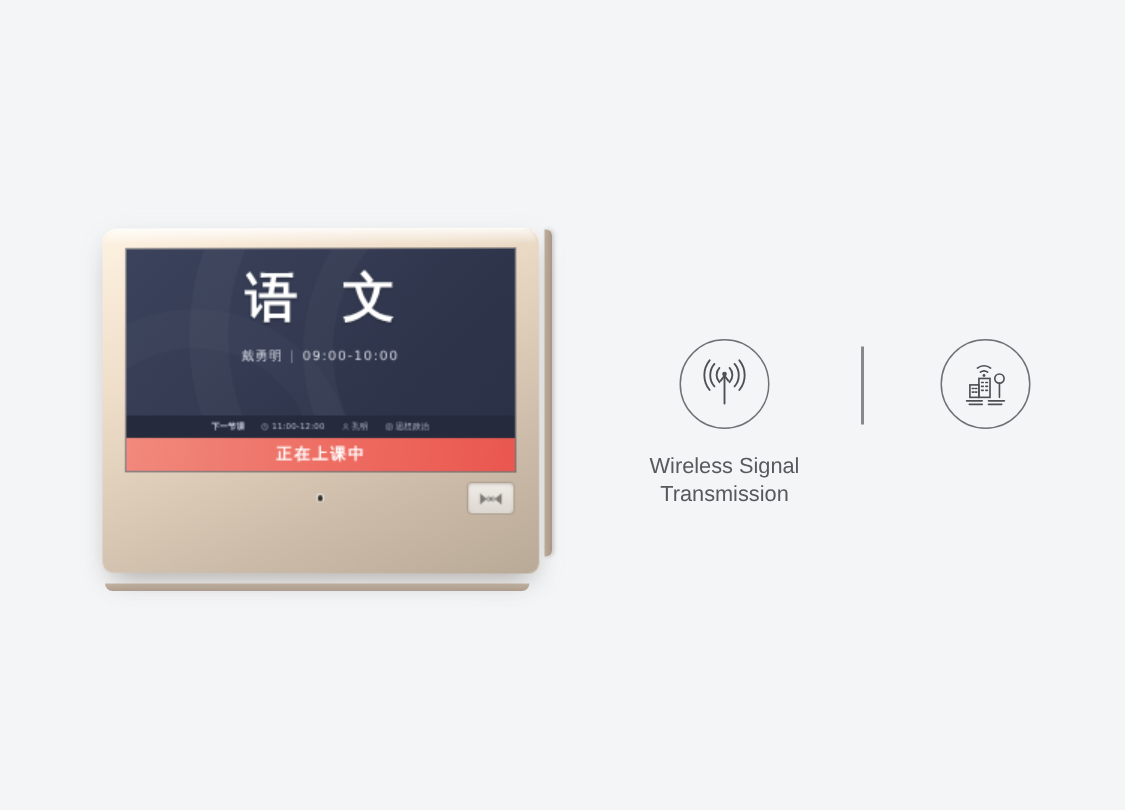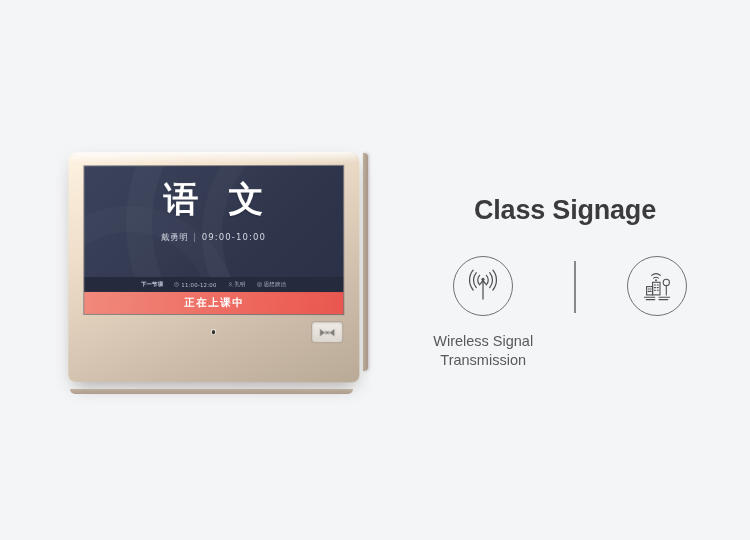--- a/index.html
+++ b/index.html
@@ -211,21 +211,20 @@
     font-size: 27px;
     font-weight: bold;
     color: #3b3b3d;
     letter-spacing: -0.2px;
     line-height: 1.1;
   }
   #features {
     margin-top: 30px;
     display: flex;
     align-items: flex-start;
-    justify-content: center;
   }
   .feature {
     display: flex;
     flex-direction: column;
     align-items: center;
   }
   #feature-wireless { width: 146px; }
   #feature-campus  { width: 126px; }
   .feature-icon {
     width: 60px;
@@ -317,21 +316,20 @@
         <path d="M9.9 4.6a3.6 3.6 0 0 0 0 4.8" fill="none" stroke="#7e7b78" stroke-width="1.1"></path>
         <path d="M14.1 4.6a3.6 3.6 0 0 1 0 4.8" fill="none" stroke="#7e7b78" stroke-width="1.1"></path>
       </svg>
     </div>
 
   </div>
 </div>
 
 <div id="info-panel">
 
-  <div id="panel-title">Class Signage</div>
 
   <div id="features">
 
     <div class="feature" id="feature-wireless">
       <div class="feature-icon">
         <svg width="38" height="36" viewBox="0 0 38 36">
           <g fill="none" stroke="#4e5054" stroke-width="1.25" stroke-linecap="round">
             <path d="M19 12.5V31"></path>
             <path d="M19 12.5l-2.6 3.4M19 12.5l2.6 3.4"></path>
             <circle cx="19" cy="11.3" r="1.55" fill="#4e5054" stroke="none"></circle>

